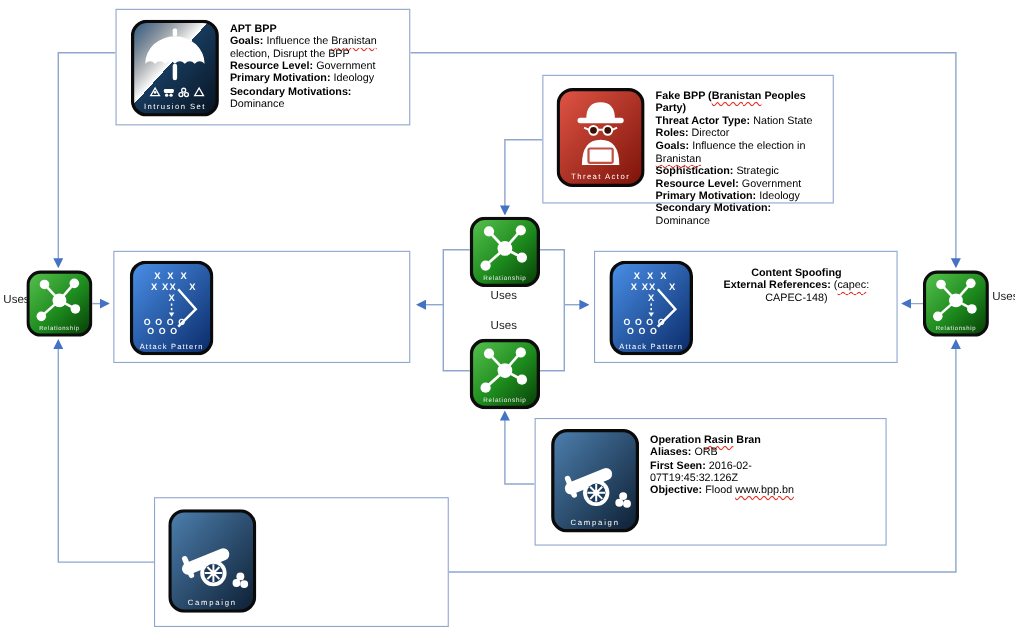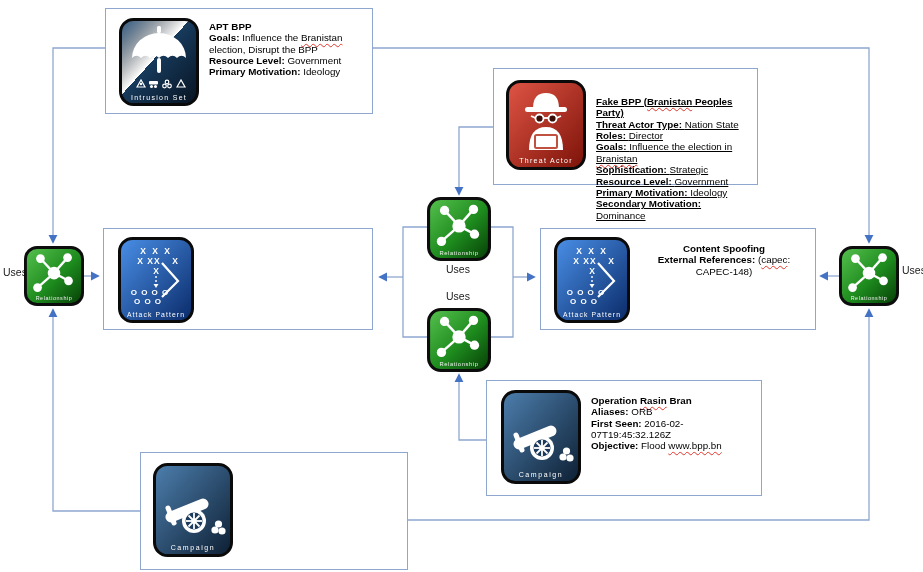--- a/index.html
+++ b/index.html
@@ -70,20 +70,21 @@
         <circle cx="32.5" cy="68.5" r="1.5" fill="#fff"></circle>
           <circle cx="36.5" cy="68.5" r="1.5" fill="#fff"></circle>
         <text x="40" y="81.5" text-anchor="middle" font-size="7" letter-spacing="1.3" fill="#fff">Intrusion Set</text>
       </svg>
     </div>
     <div class="etext" style="left:103px;top:12px;width:158px;">
         <div class="ftitle"><span>APT BPP</span></div>
         <div class="fline"><b>Goals: </b><span>Influence the </span><span class="wavy">Branistan</span><span> election, Disrupt the BPP</span></div>
         <div class="fline"><b>Resource Level: </b><span>Government</span></div>
         <div class="fline"><b>Primary Motivation: </b><span>Ideology</span></div>
+        <div class="fline"><b>Secondary Motivations: </b><span>Dominance</span></div>
       </div>
   </div>
 
   <div class="ebox" style="left:493px;top:68px;width:265px;height:117px;">
     <div class="tile" style="left:12px;top:11px;width:80px;height:90px;">
       <svg viewBox="0 0 80 90">
         <defs>
           <linearGradient id="gRed" x1="0" y1="0" x2="1" y2="1">
             <stop offset="0" stop-color="#e05545"></stop>
               <stop offset="1" stop-color="#7c1208"></stop>
@@ -97,21 +98,21 @@
           <circle cx="46.5" cy="38.5" r="4"></circle>
           <line x1="37.5" y1="38" x2="42.5" y2="38"></line>
           <line x1="29.5" y1="38" x2="25" y2="36"></line>
           <line x1="50.5" y1="38" x2="55" y2="36"></line>
         </g>
         <path d="M23 70 Q23 47 40 47 Q57 47 57 70 Z" fill="#fff"></path>
         <rect x="29" y="55" width="22" height="13" rx="1.5" fill="#fff" stroke="#c05040" stroke-width="2"></rect>
         <text x="40" y="83" text-anchor="middle" font-size="7" letter-spacing="1.3" fill="#fff">Threat Actor</text>
       </svg>
     </div>
-    <div class="etext" style="left:102px;top:27px;width:156px;text-decoration:underline;">
+    <div class="etext" style="left:102px;top:13px;width:156px;">
         <div class="ftitle"><span>Fake BPP (</span><span class="wavy">Branistan</span><span> Peoples Party)</span></div>
         <div class="fline"><b>Threat Actor Type: </b><span>Nation State</span></div>
         <div class="fline"><b>Roles: </b><span>Director</span></div>
         <div class="fline"><b>Goals: </b><span>Influence the election in </span><span class="wavy">Branistan</span></div>
         <div class="fline"><b>Sophistication: </b><span>Strategic</span></div>
         <div class="fline"><b>Resource Level: </b><span>Government</span></div>
         <div class="fline"><b>Primary Motivation: </b><span>Ideology</span></div>
         <div class="fline"><b>Secondary Motivation: </b><span>Dominance</span></div>
       </div>
   </div>
@@ -155,21 +156,21 @@
         <text x="30" y="67" text-anchor="middle" font-size="8" font-weight="bold" letter-spacing="1" fill="#fff">O O O</text>
         <text x="38" y="80" text-anchor="middle" font-size="6.8" letter-spacing="1.1" fill="#fff">Attack Pattern</text>
       </svg>
     </div>
     <div class="etext" style="left:98px;top:14px;width:170px;text-align:center;">
         <div class="ftitle"><span>Content Spoofing</span></div>
         <div class="fline"><b>External References: </b><span>(</span><span class="wavy">capec</span><span>: CAPEC-148)</span></div>
       </div>
   </div>
 
-  <div class="ebox" style="left:486px;top:380px;width:276px;height:116px;padding-left:28px;">
+  <div class="ebox" style="left:486px;top:380px;width:320px;height:116px;padding-left:28px;">
     <div class="tile" style="left:14px;top:9px;width:80px;height:94px;">
       <svg viewBox="0 0 80 94">
         <defs>
           <linearGradient id="gSteel" x1="0" y1="0" x2="1" y2="1">
             <stop offset="0" stop-color="#4d7fae"></stop>
               <stop offset="1" stop-color="#0d1f33"></stop>
           </linearGradient>
         </defs>
         <rect x="1.5" y="1.5" width="77" height="91" rx="13" fill="url(#gSteel)" stroke="#0a0a0a" stroke-width="3"></rect>
         <line x1="18" y1="54" x2="50" y2="41" stroke="#fff" stroke-width="11" stroke-linecap="round"></line>

